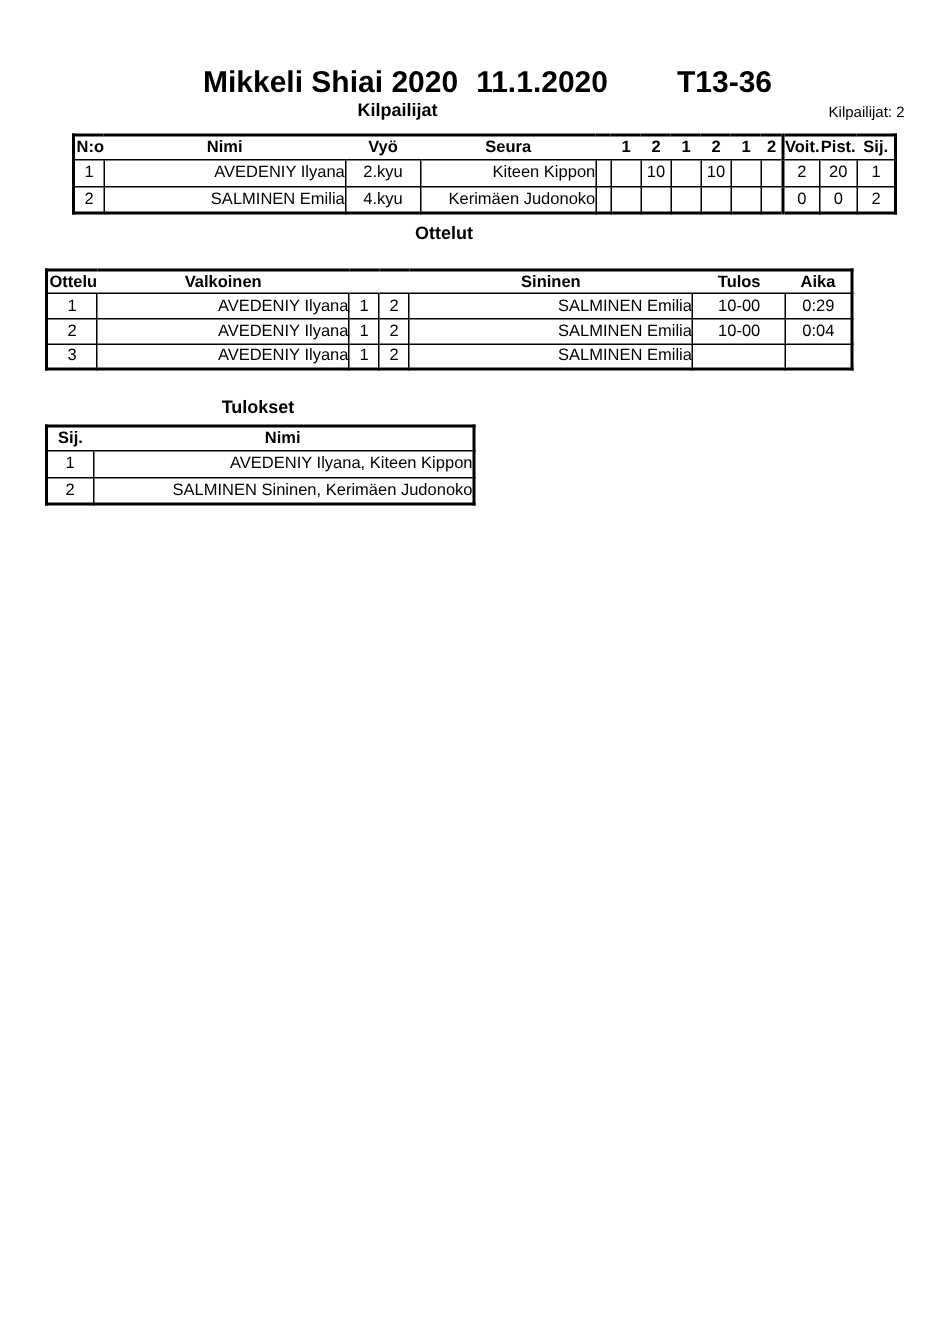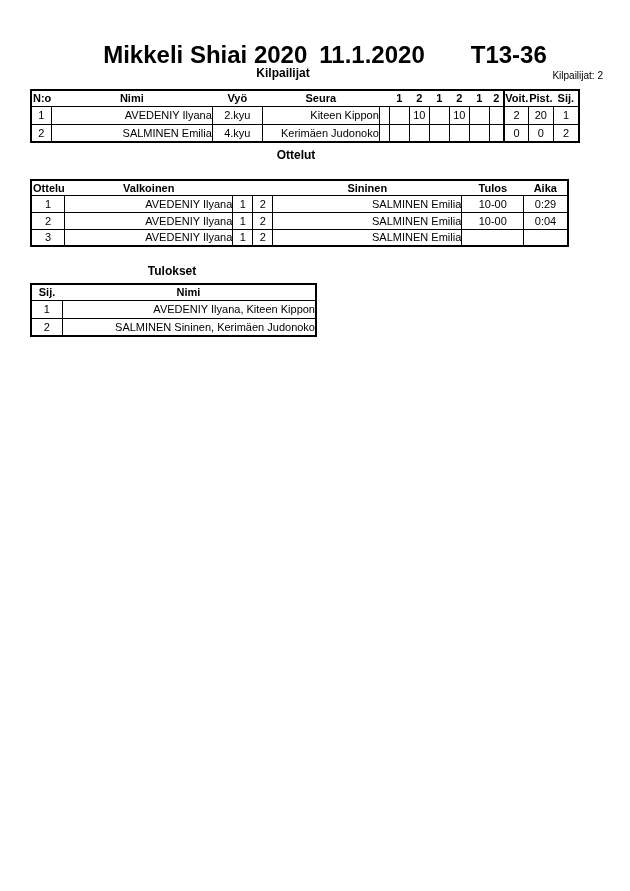--- a/index.html
+++ b/index.html
@@ -8,30 +8,30 @@
     width:630px;height:891px;
     background:#ffffff;
     color:#000;
     font-family:"Liberation Sans",sans-serif;
     overflow:hidden;
   }
   .title{
     position:absolute;top:44px;left:325px;
     transform:translateX(-50%);
     display:flex;align-items:baseline;
-    font-weight:bold;font-size:24px;line-height:22px;white-space:nowrap;justify-content:space-between;
+    font-weight:bold;font-size:20px;line-height:22px;white-space:nowrap;justify-content:space-between;
   }
   .title .gap1{margin-left:12px;}
   .title .gap2{margin-left:46px;}
   .heading{
     position:absolute;
     transform:translateX(-50%);
     font-weight:bold;font-size:12px;line-height:14px;white-space:nowrap;
   }
-  .h-kilpailijat{top:66px;left:283px;}
+  .h-kilpailijat{top:66px;left:265px;}
   .h-ottelut{top:148px;left:296px;}
   .h-tulokset{top:264px;left:172px;}
   .count-label{
     position:absolute;top:70px;right:27px;
     font-size:10px;line-height:12px;white-space:nowrap;
   }
   table.doc-table{
     position:absolute;
     border-collapse:collapse;
     table-layout:fixed;
@@ -46,21 +46,21 @@
   }
   table.doc-table td{
     font-size:11px;
     text-align:center;vertical-align:middle;
     padding:0;border:1px solid #000;
     white-space:nowrap;overflow:hidden;
   }
   table.doc-table th.left{text-align:left;padding-left:1px;}
   table.doc-table td.left{text-align:right;padding-left:6px;}
   .thick-l{border-left:2px solid #000 !important;margin-left:29px;}
-  .t1{top:89px;left:30px;}
+  .t1{top:89px;left:48px;}
   .t1 tr.hr{height:16px;} .t1 tbody tr{height:18px;}
   .t2{top:179px;left:30px;}
   .t2 tr.hr{height:15px;} .t2 tbody tr{height:17px;}
   .t3{top:283px;left:30px;}
   .t3 tr.hr{height:16px;} .t3 tbody tr{height:18px;}
 </style>
 </head>
 <body>
 
 <div class="page">

